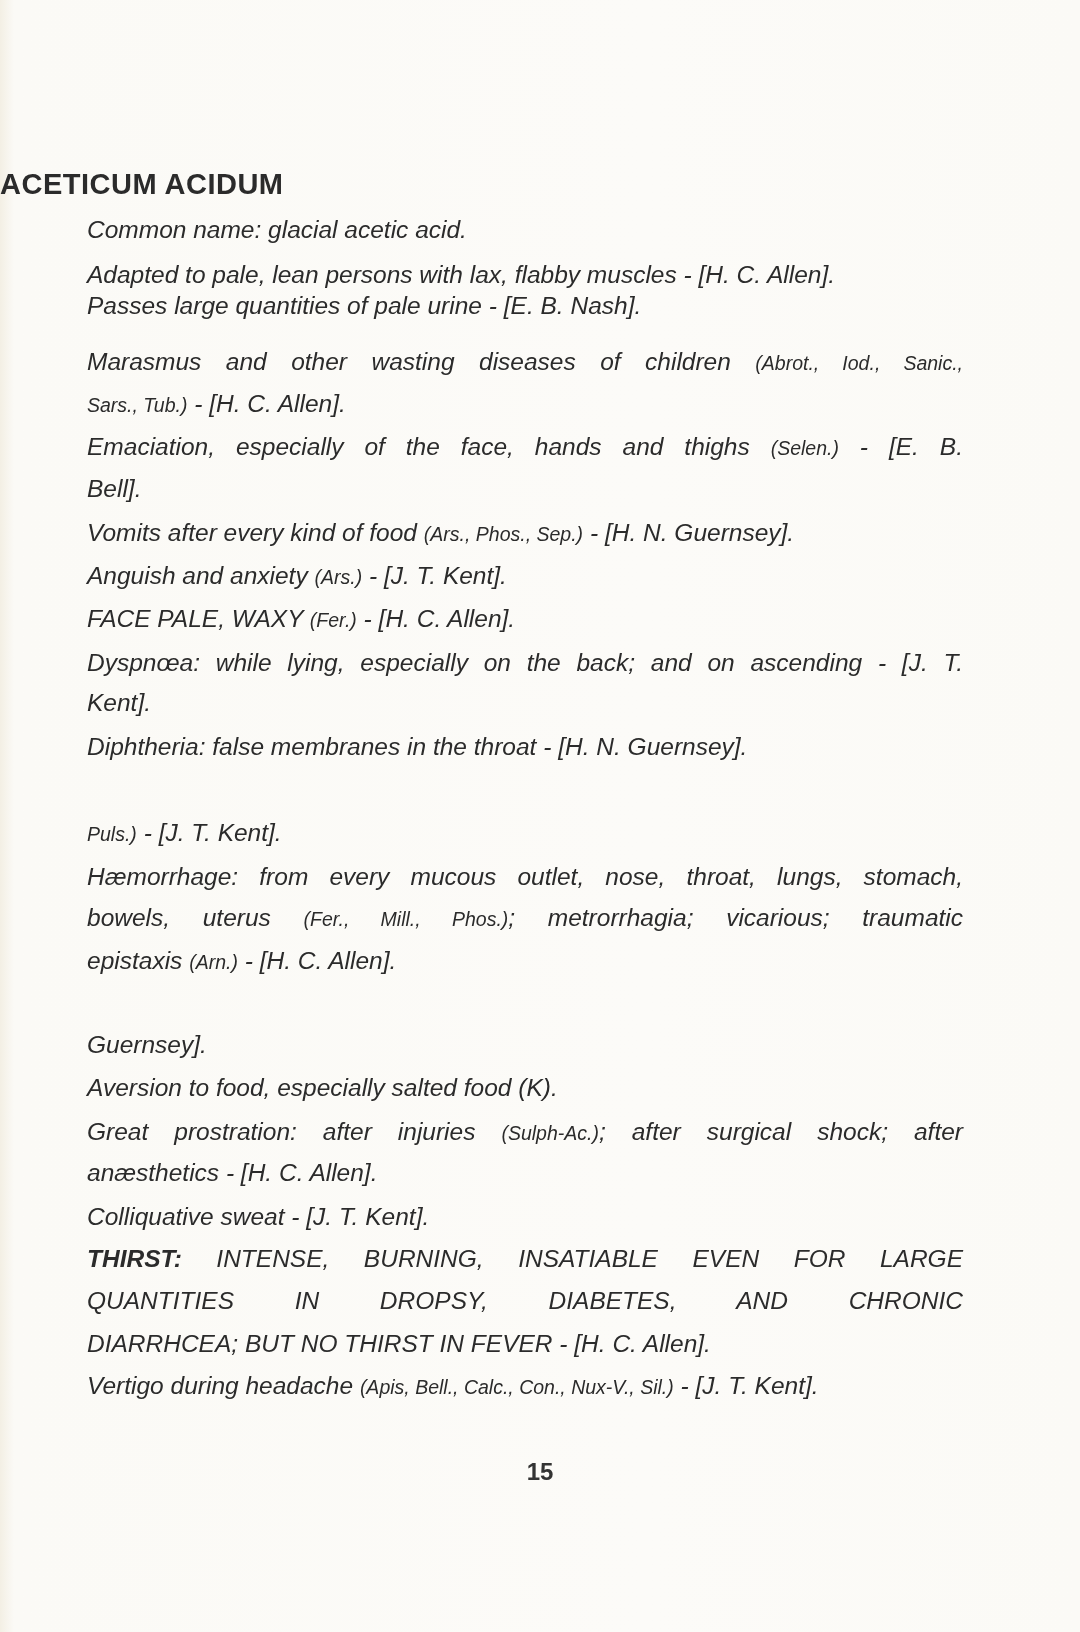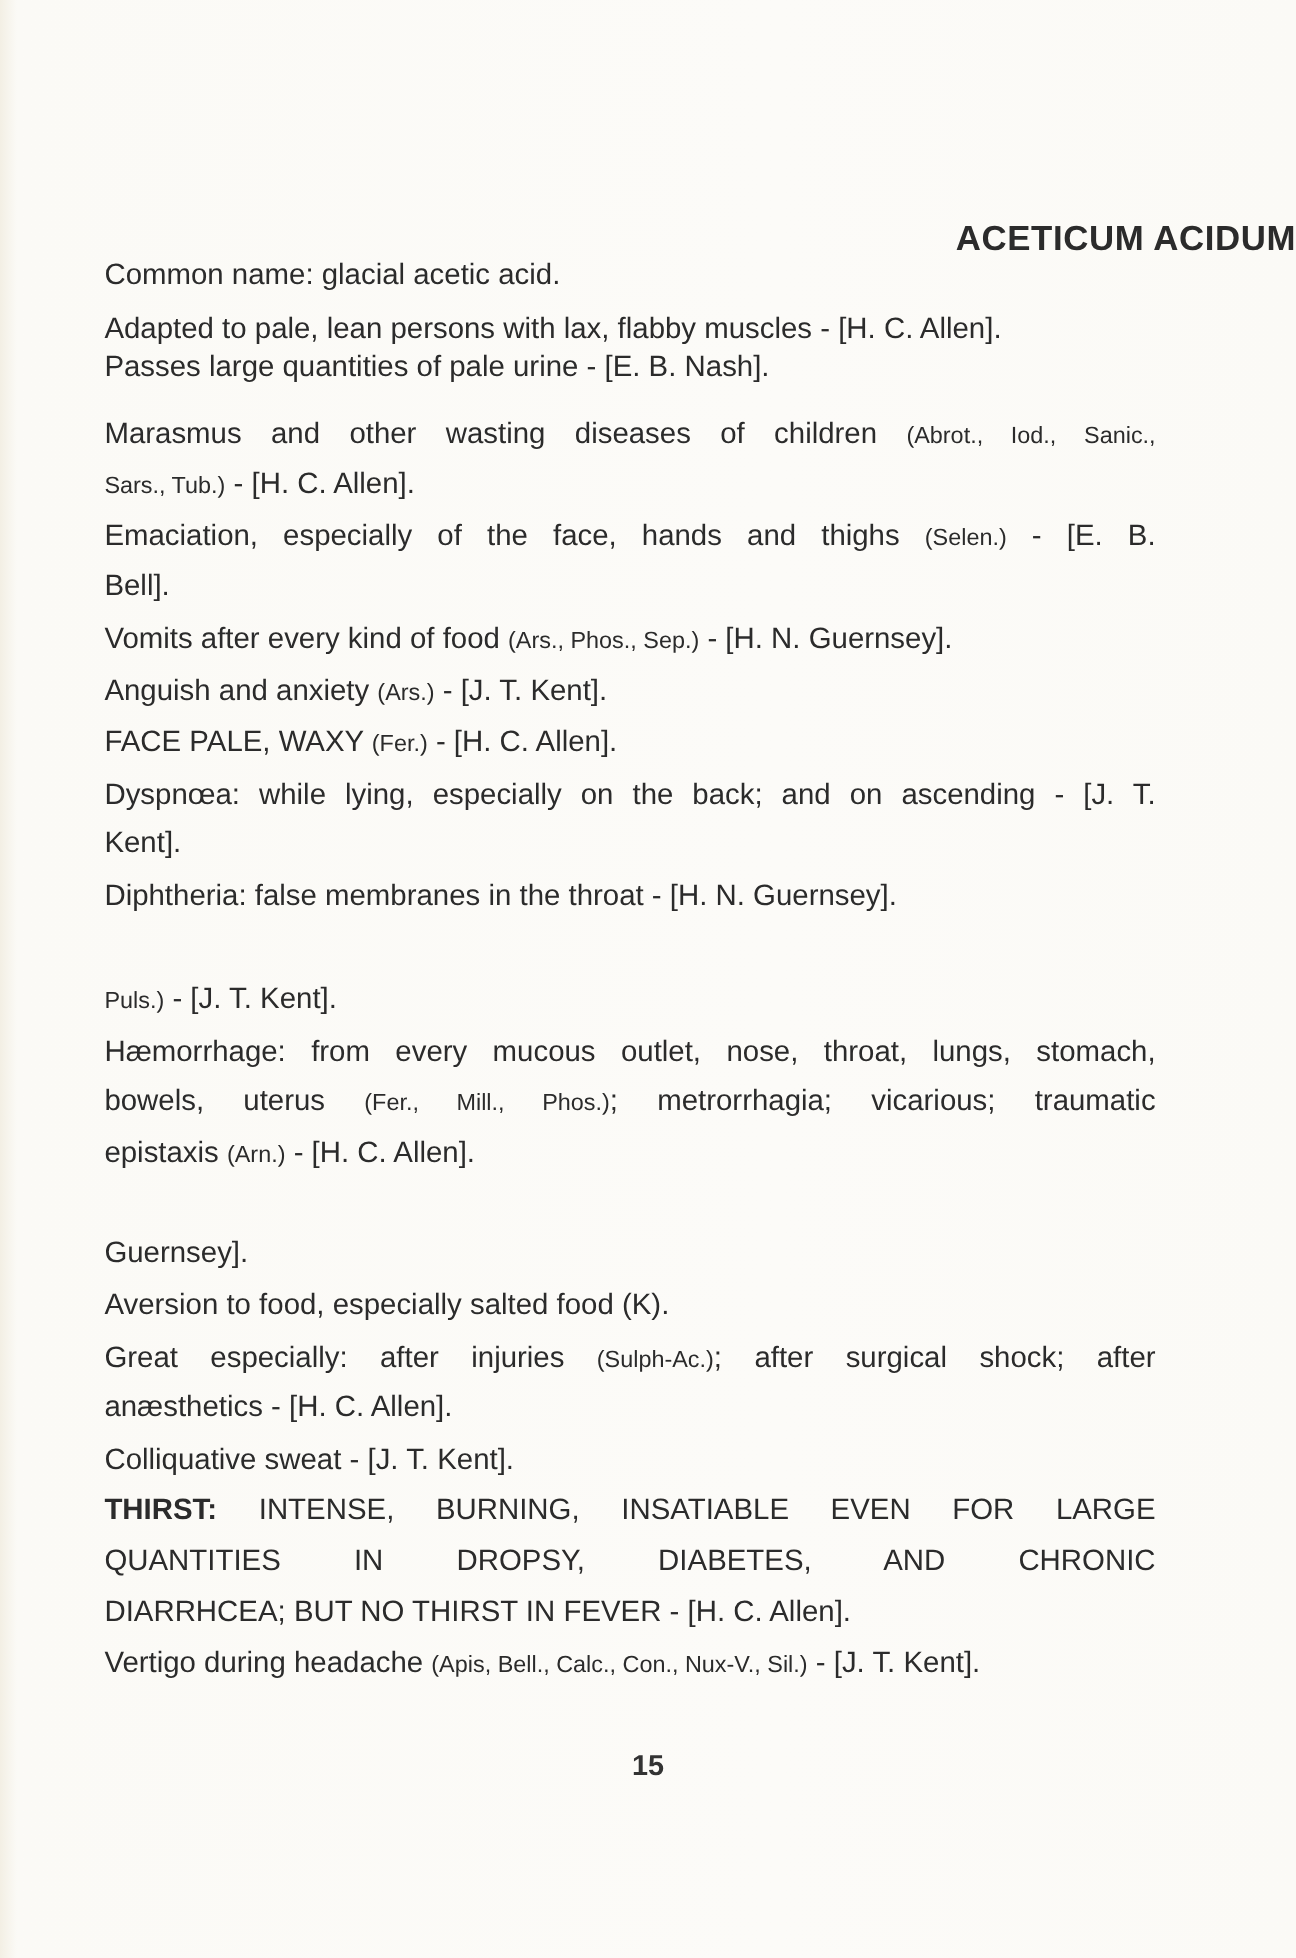--- a/index.html
+++ b/index.html
@@ -9,27 +9,28 @@
     font-family: "Liberation Sans", "DejaVu Sans", sans-serif;
     color: #2a2a2a;
     position: relative;
   }
   .page {
     position: absolute; left: 0; top: 0; width: 1080px; height: 1632px;
     background: linear-gradient(90deg, #f3efe4 0px, #fbfaf6 14px, #fcfbf8 60%, #fbfaf6 100%);
   }
   .title {
     position: absolute; top: 168px; left: 0; width: 1080px;
-    text-align: right; font-weight: bold; font-size: 29px;
-    letter-spacing: 0.5px; color: #2b2b2b; margin-top: 15px;
+    text-align: left; font-weight: bold; font-size: 29px;
+    letter-spacing: 0.5px; color: #2b2b2b;
   }
   .line {
     position: absolute; left: 87px; width: 876px;
     font-size: 24.5px; line-height: 32px; white-space: nowrap;
     color: #2b2b2b;
+    font-style: italic;
   }
   .line.justify { text-align: justify; text-align-last: justify; }
   .small { font-size: 19.5px; }
   .bold { font-weight: bold; }
   .pagenum {
     position: absolute; top: 1458px; left: 0; width: 1080px;
     text-align: center; font-size: 24px; font-weight: bold; color: #333;
   }
 </style>
 </head>
@@ -70,21 +71,21 @@
   <div class="line justify" style="top:861px">Hæmorrhage: from every mucous outlet, nose, throat, lungs, stomach,</div>
   <div class="line justify" style="top:902px">
     <span>bowels, uterus </span><span class="small">(Fer., Mill., Phos.)</span><span>; metrorrhagia; vicarious; traumatic</span>
   </div>
   <div class="line" style="top:945px">
     <span>epistaxis </span><span class="small">(Arn.)</span><span> - [H. C. Allen].</span>
   </div>
   <div class="line" style="top:1029px">Guernsey].</div>
   <div class="line" style="top:1072px">Aversion to food, especially salted food (K).</div>
   <div class="line justify" style="top:1116px">
-    <span>Great especially: after injuries </span><span class="small">(Sulph-Ac.)</span><span>; after surgical shock; after</span>
+    <span>Great prostration: after injuries </span><span class="small">(Sulph-Ac.)</span><span>; after surgical shock; after</span>
   </div>
   <div class="line" style="top:1157px">anæsthetics - [H. C. Allen].</div>
   <div class="line" style="top:1201px">Colliquative sweat - [J. T. Kent].</div>
   <div class="line justify" style="top:1243px">
     <span class="bold">THIRST:</span><span> INTENSE, BURNING, INSATIABLE EVEN FOR LARGE</span>
   </div>
   <div class="line justify" style="top:1285px">QUANTITIES IN DROPSY, DIABETES, AND CHRONIC</div>
   <div class="line" style="top:1328px">DIARRHCEA; BUT NO THIRST IN FEVER - [H. C. Allen].</div>
   <div class="line" style="top:1370px">
     <span>Vertigo during headache </span><span class="small">(Apis, Bell., Calc., Con., Nux-V., Sil.)</span><span> - [J. T. Kent].</span>

